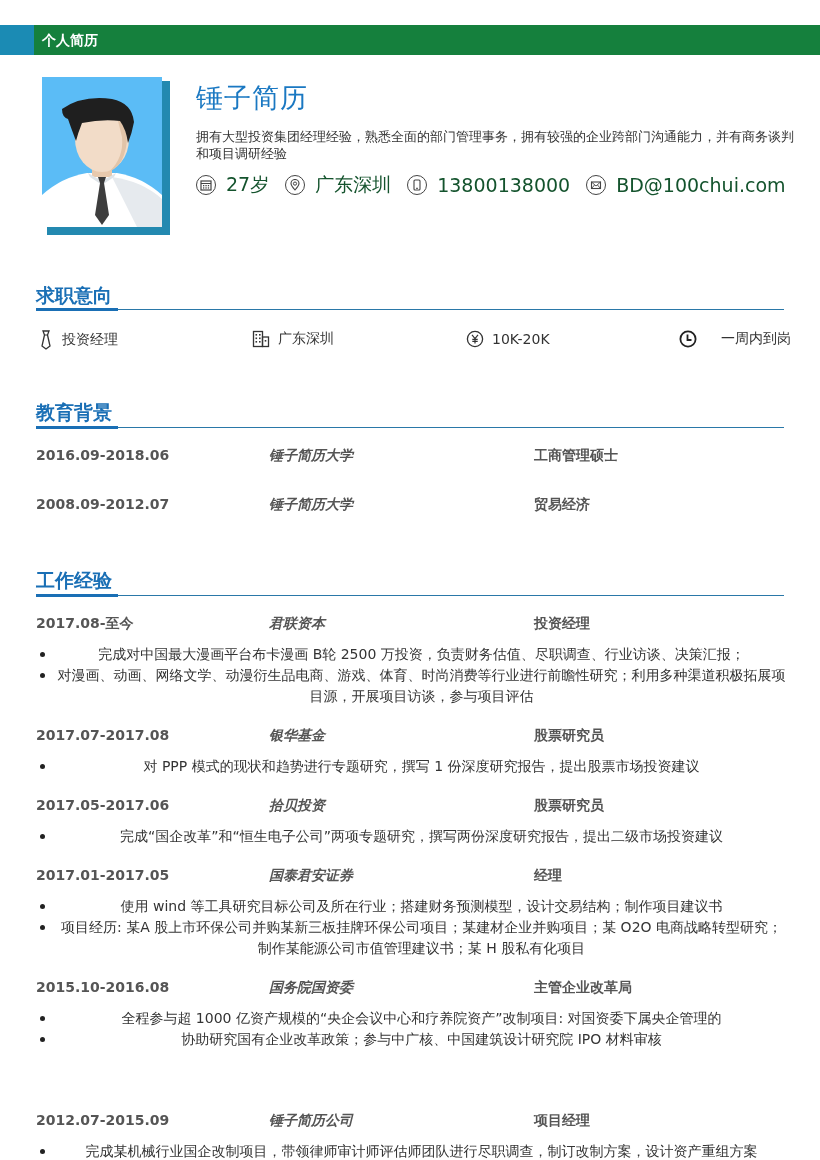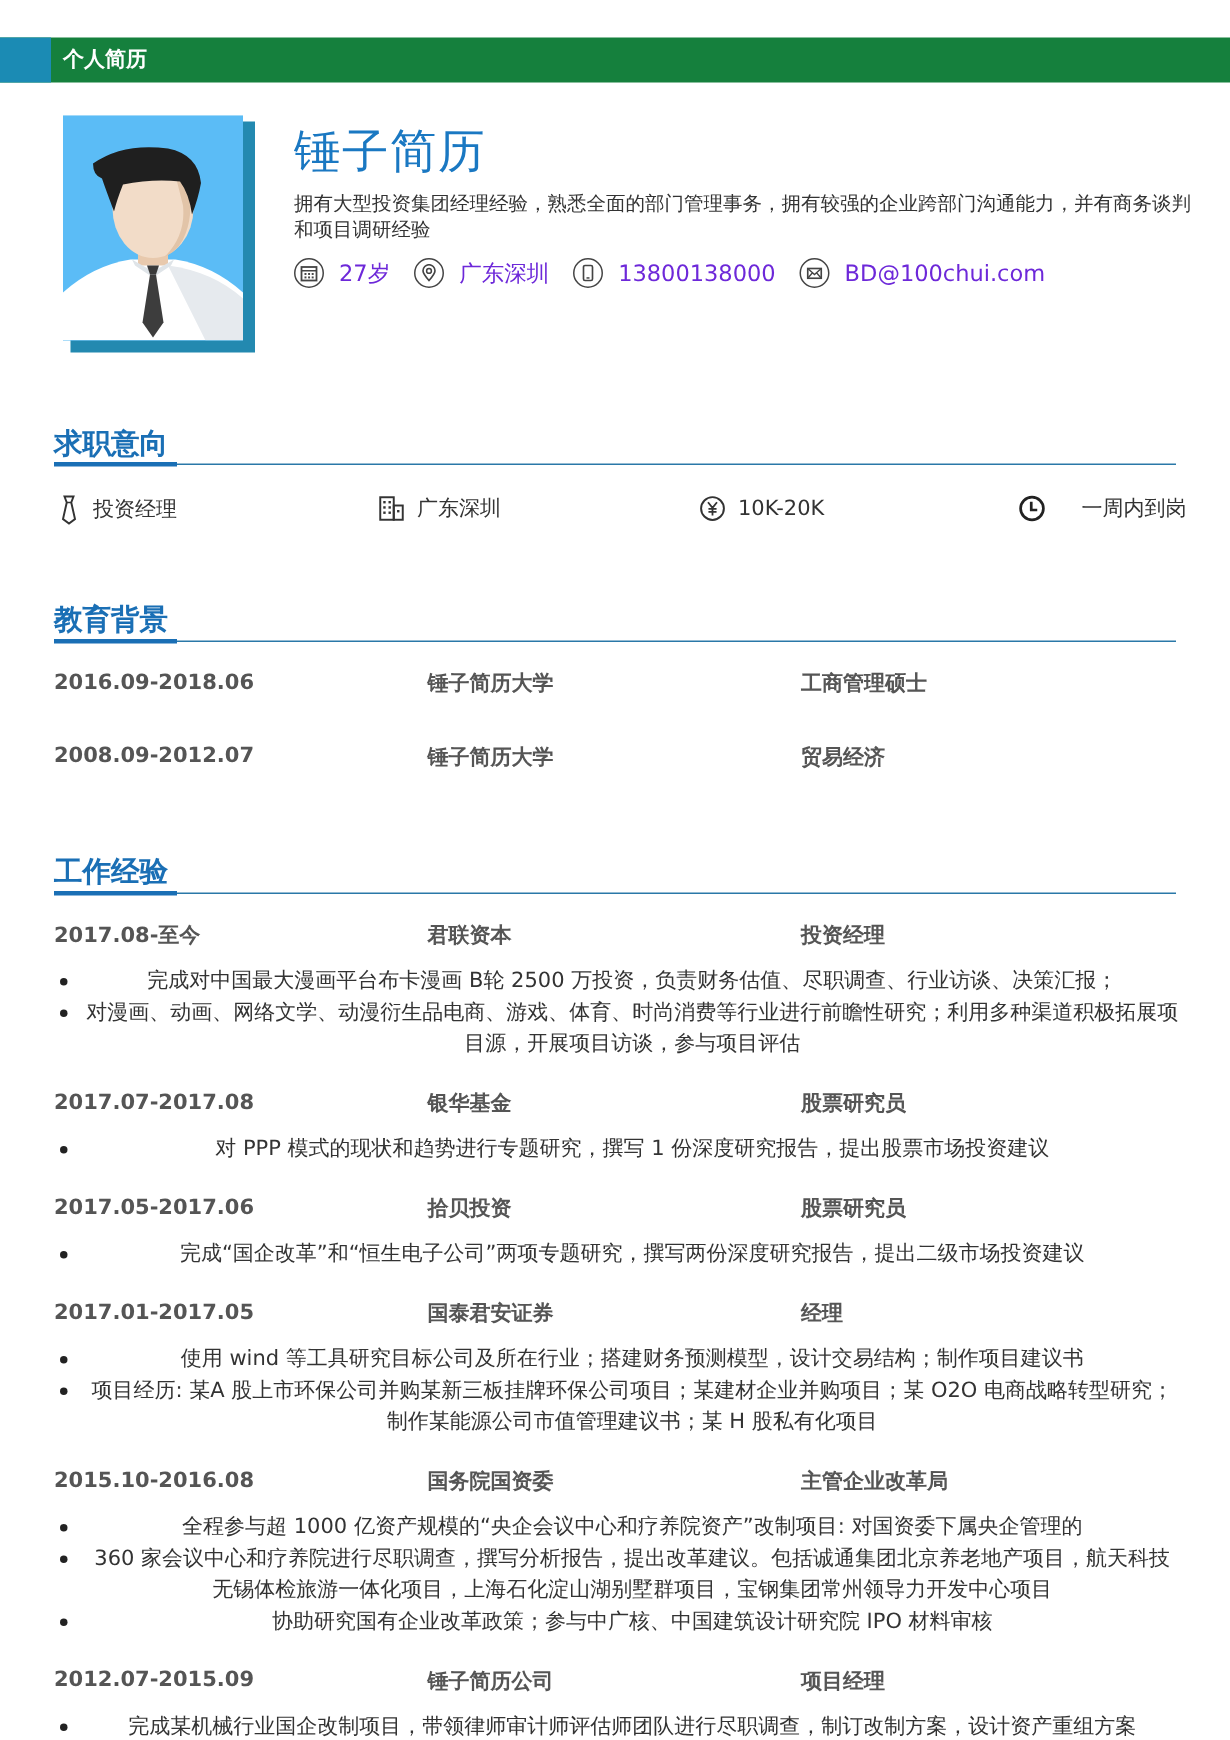--- a/index.html
+++ b/index.html
@@ -7,36 +7,36 @@
   body { font-family: "DejaVu Sans", "Liberation Sans", sans-serif; color: #333; position: relative; }
 
   .topbar { position: absolute; left: 0; top: 25px; width: 820px; height: 30px; background: #15803d; }
   .topbar-accent { position: absolute; left: 0; top: 0; width: 34px; height: 30px; background: #1b8bb4; }
   .topbar-title { position: absolute; left: 42px; top: 0; line-height: 30px; color: #fff; font-size: 14px; font-weight: bold; }
 
   .photo-wrap { position: absolute; left: 42px; top: 77px; width: 128px; height: 158px; }
   .photo-shadow { position: absolute; left: 5px; top: 4px; width: 123px; height: 154px; background: #2389b0; }
   .photo { position: absolute; left: 0; top: 0; width: 120px; height: 150px; background: #5bbcf6; overflow: hidden; }
 
-  .name { position: absolute; left: 196px; top: 80px; font-size: 31px; color: #1a78c2; letter-spacing: 1px; }
+  .name { position: absolute; left: 196px; top: 80px; font-size: 27px; color: #1a78c2; letter-spacing: 1px; }
   .summary { position: absolute; left: 196px; top: 128px; width: 600px; font-size: 13px; line-height: 17px; color: #333; }
-  .contacts { position: absolute; left: 196px; top: 172px; display: flex; align-items: center; font-size: 15px; color: #6d28d9; }
+  .contacts { position: absolute; left: 196px; top: 172px; display: flex; align-items: center; font-size: 19px; color: #14532d; }
   .contact { display: flex; align-items: center; margin-right: 16px; }
   .cicon { width: 20px; height: 20px; border: 1.3px solid #444; border-radius: 50%; display: inline-flex; align-items: center; justify-content: center; margin-right: 10px; }
 
   .section-title { position: absolute; left: 36px; font-size: 19px; font-weight: bold; color: #1a6fb5; }
   .section-line { position: absolute; left: 36px; width: 748px; height: 1px; background: #2a78a8; }
   .section-line-thick { position: absolute; left: 36px; width: 82px; height: 3px; background: #1a6fb5; }
 
   .intent { position: absolute; top: 330px; display: flex; align-items: center; font-size: 14px; color: #333; }
   .intent svg { margin-right: 8px; }
 
   .row3 { position: absolute; left: 36px; width: 748px; font-size: 14px; font-weight: bold; color: #555; }
   .row3 span { position: absolute; top: 0; white-space: nowrap; }
-  .c1 { left: 0; } .c2 { left: 249px; } .c3 { left: 498px; }
+  .c1 { left: 0; } .c2 { left: 233px; font-style: italic; } .c3 { left: 498px; }
 
   .bullets { position: absolute; left: 36px; width: 750px; font-size: 14px; line-height: 21px; color: #333; list-style: none; }
   .bullets li { position: relative; padding-left: 21px; text-align: center; }
   .bullets li::before { content: ""; position: absolute; left: 4px; top: 8px; width: 5px; height: 5px; border-radius: 50%; background: #222; }
 </style>
 </head>
 <body>
 
 <div class="topbar">
   <div class="topbar-accent"></div>
@@ -210,21 +210,20 @@
   <li>项目经历: 某A 股上市环保公司并购某新三板挂牌环保公司项目；某建材企业并购项目；某 O2O 电商战略转型研究；制作某能源公司市值管理建议书；某 H 股私有化项目</li>
 </ul>
 
 <div class="row3" style="top:979px;">
   <span class="c1">2015.10-2016.08</span>
   <span class="c2">国务院国资委</span>
   <span class="c3">主管企业改革局</span>
 </div>
 <ul class="bullets" style="top:1008px;">
   <li>全程参与超 1000 亿资产规模的“央企会议中心和疗养院资产”改制项目: 对国资委下属央企管理的</li>
-  <li>360 家会议中心和疗养院进行尽职调查，撰写分析报告，提出改革建议。包括诚通集团北京养老地产项目，航天科技无锡体检旅游一体化项目，上海石化淀山湖别墅群项目，宝钢集团常州领导力开发中心项目</li>
   <li>协助研究国有企业改革政策；参与中广核、中国建筑设计研究院 IPO 材料审核</li>
 </ul>
 
 <div class="row3" style="top:1112px;">
   <span class="c1">2012.07-2015.09</span>
   <span class="c2">锤子简历公司</span>
   <span class="c3">项目经理</span>
 </div>
 <ul class="bullets" style="top:1141px;">
   <li>完成某机械行业国企改制项目，带领律师审计师评估师团队进行尽职调查，制订改制方案，设计资产重组方案</li>

